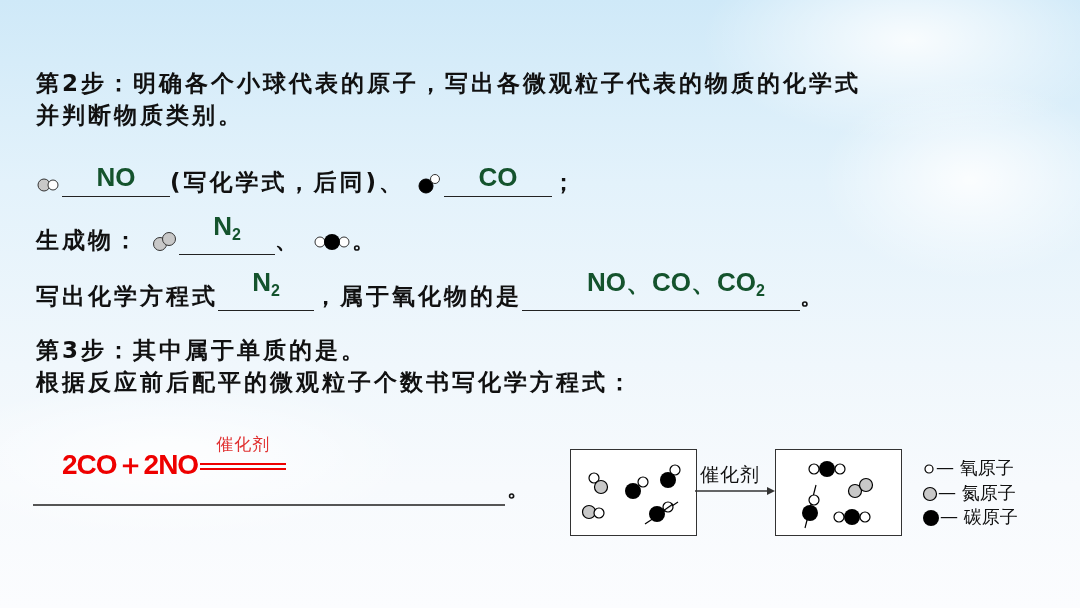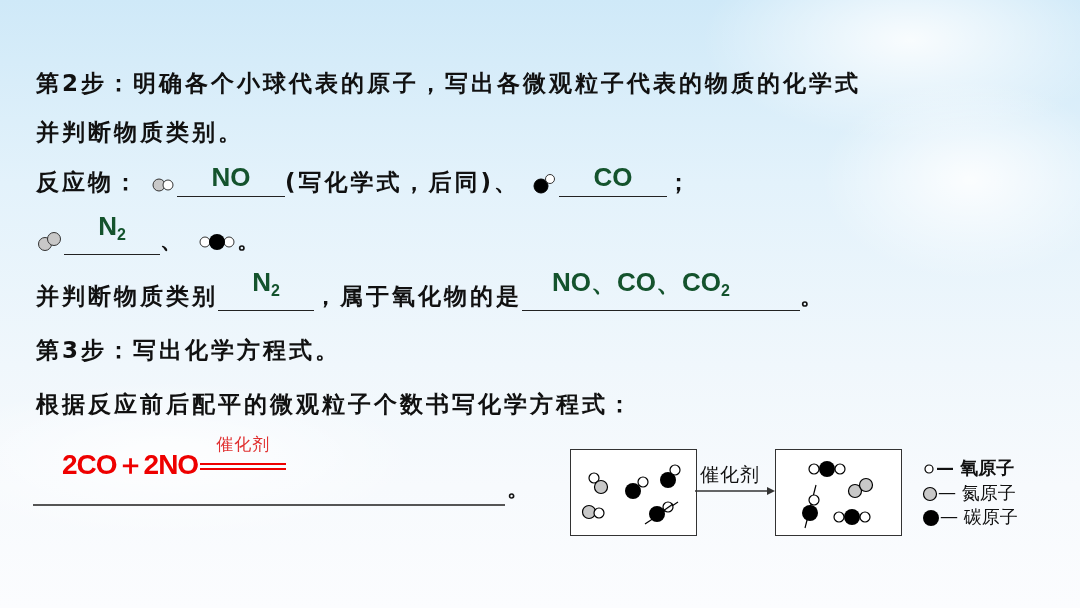--- a/index.html
+++ b/index.html
@@ -48,52 +48,52 @@
   .arrow-label { position:absolute; left:700px; top:462px; font-family:"DejaVu Serif", serif; font-size:19px; letter-spacing:1px; }
 </style>
 </head>
 <body>
 
 <div class="cloud" style="left:700px;top:-60px;width:420px;height:200px;"></div>
 <div class="cloud" style="left:820px;top:80px;width:300px;height:200px;"></div>
 <div class="cloud" style="left:-80px;top:380px;width:500px;height:160px;"></div>
 
 <div class="line" style="top:68px;">第2步：明确各个小球代表的原子，写出各微观粒子代表的物质的化学式</div>
-<div class="line" style="top:119px;font-family:Liberation Mono, monospace;">并判断物质类别。</div>
+<div class="line" style="top:100px;">并判断物质类别。</div>
 
 <div class="line" style="top:166px;">
-  <span>反应物：</span>
   <svg class="mol" width="26" height="16" viewBox="0 0 26 16">
     <circle cx="8" cy="9" r="6" fill="#c8c8c8" stroke="#333" stroke-width="1"></circle>
     <circle cx="17" cy="9" r="5" fill="#fff" stroke="#333" stroke-width="1"></circle>
   </svg><span class="blank" style="width:108px;"><span class="ans">NO</span></span><span>(写化学式，后同)、</span>
   <svg class="mol" width="28" height="22" viewBox="0 0 28 22">
     <circle cx="10" cy="13" r="7" fill="#000" stroke="#000" stroke-width="1"></circle>
     <circle cx="19" cy="6" r="4.5" fill="#fff" stroke="#333" stroke-width="1"></circle>
   </svg><span class="blank" style="width:108px;"><span class="ans">CO</span></span><span>；</span>
 </div>
 
 <div class="line" style="top:224px;">
+  <span>生成物：</span>
   <svg class="mol" width="28" height="22" viewBox="0 0 28 22">
     <circle cx="9" cy="13" r="6.5" fill="#c8c8c8" stroke="#333" stroke-width="1"></circle>
     <circle cx="18" cy="8" r="6.5" fill="#c8c8c8" stroke="#333" stroke-width="1"></circle>
   </svg><span class="blank" style="width:96px;"><span class="ans"><span>N</span><sub>2</sub></span></span><span>、</span>
   <svg class="mol" width="40" height="18" viewBox="0 0 40 18">
     <circle cx="8" cy="9" r="5" fill="#fff" stroke="#333" stroke-width="1"></circle>
     <circle cx="32" cy="9" r="5" fill="#fff" stroke="#333" stroke-width="1"></circle>
     <circle cx="20" cy="9" r="8" fill="#000"></circle>
   </svg><span>。</span>
 </div>
 
 <div class="line" style="top:280px;">
-  <span>并判断物质类别</span><span class="blank" style="width:96px;"><span class="ans"><span>N</span><sub>2</sub></span></span><span>，属于氧化物的是</span><span class="blank" style="width:278px;"><span class="ans" style="text-align:left;padding-left:30px;"><span>NO、CO、CO</span><sub>2</sub></span></span><span>。</span>
+  <span>写出化学方程式</span><span class="blank" style="width:96px;"><span class="ans"><span>N</span><sub>2</sub></span></span><span>，属于氧化物的是</span><span class="blank" style="width:278px;"><span class="ans" style="text-align:center;padding-left:30px;"><span>NO、CO、CO</span><sub>2</sub></span></span><span>。</span>
 </div>
 
-<div class="line" style="top:335px;">第3步：写出化学方程式。</div>
-<div class="line" style="top:389px;">根据反应前后配平的微观粒子个数书写化学方程式：</div>
+<div class="line" style="top:335px;">第3步：其中属于单质的是。</div>
+<div class="line" style="top:367px;">根据反应前后配平的微观粒子个数书写化学方程式：</div>
 
 <div class="eq">
   <span>2CO＋2NO</span><span class="cat"><span class="cond">催化剂</span><span class="bar" style="top:6px;"></span><span class="bar" style="top:11px;"></span></span>
 </div>
 <div class="eq-line"></div>
 <div class="eq-dot">。</div>
 
 <div class="box" style="left:570px;top:449px;width:125px;height:85px;">
   <svg width="125" height="85" viewBox="0 0 125 85">
 
@@ -135,21 +135,21 @@
     <line x1="40" y1="35" x2="29" y2="78" stroke="#000" stroke-width="1.2"></line>
     <circle cx="38" cy="50" r="5" fill="#fff" stroke="#000" stroke-width="1.2"></circle>
     <circle cx="34" cy="63" r="8" fill="#000"></circle>
 
     <circle cx="63" cy="67" r="5" fill="#fff" stroke="#000" stroke-width="1.2"></circle>
     <circle cx="89" cy="67" r="5" fill="#fff" stroke="#000" stroke-width="1.2"></circle>
     <circle cx="76" cy="67" r="8" fill="#000"></circle>
   </svg>
 </div>
 
-<div class="legend" style="top:456px;font-weight:bold;">
+<div class="legend" style="top:456px;">
   <svg width="14" height="14" viewBox="0 0 14 14" style="vertical-align:middle;">
       <circle cx="7" cy="7" r="4" fill="#fff" stroke="#000" stroke-width="1.2"></circle>
     </svg><span>— 氧原子</span>
 </div>
 <div class="legend" style="top:481px;">
   <svg width="16" height="16" viewBox="0 0 16 16" style="vertical-align:middle;">
       <circle cx="8" cy="8" r="6.5" fill="#c8c8c8" stroke="#000" stroke-width="1.2"></circle>
     </svg><span>— 氮原子</span>
 </div>
 <div class="legend" style="top:505px;">

